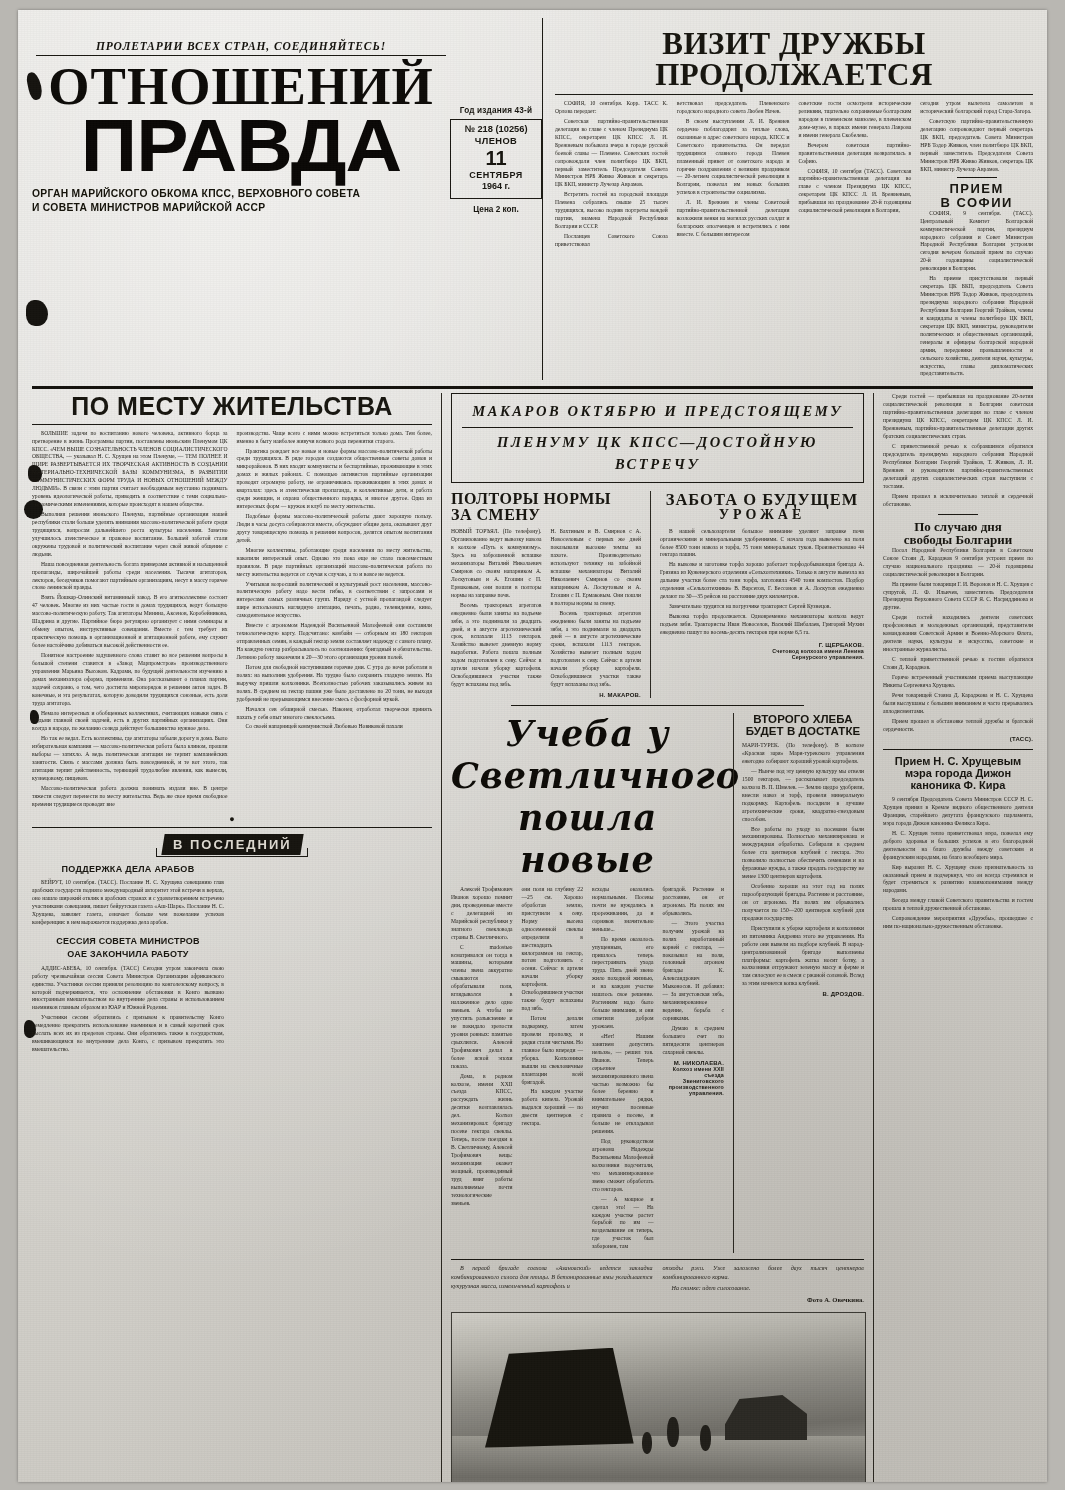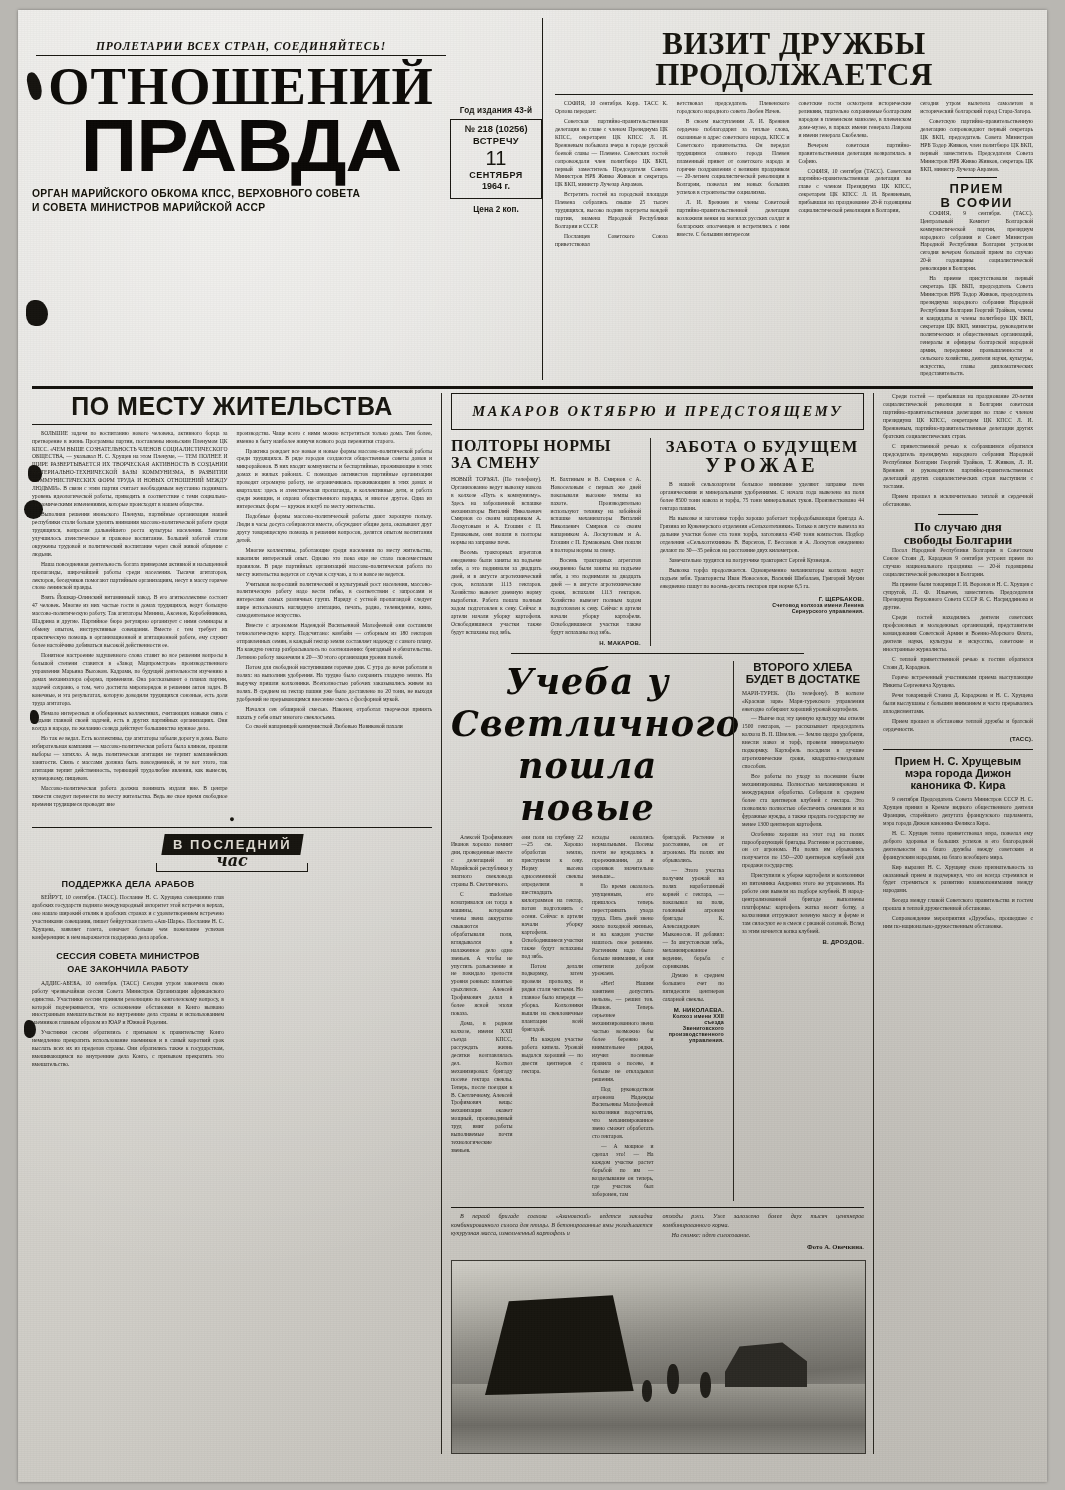--- a/index.html
+++ b/index.html
@@ -44,21 +44,21 @@
     text-align:center;letter-spacing:-1px;color:#0a0806;margin-top:2px;
     transform:scaleX(1.06);transform-origin:center;}
   .organ{text-align:left;font-family:"Liberation Sans",sans-serif;font-weight:bold;font-size:10.3px;
     letter-spacing:.3px;line-height:1.35;margin-top:10px;color:#141209;}
 
   .mast-meta{flex:0 0 92px;padding-top:88px;font-family:"Liberation Sans",sans-serif;text-align:center;}
   .year-line{font-size:8.2px;font-weight:bold;letter-spacing:.2px;margin-bottom:4px;}
   .issue-box{border:1.4px solid #1a1812;padding:4px 2px 5px;line-height:1.25;}
   .issue-no{font-size:9.3px;font-weight:bold;}
   .issue-day{font-size:9.3px;font-weight:bold;letter-spacing:.4px;}
-  .issue-num{font-size:20px;font-weight:normal;line-height:1.05;margin:1px 0;}
+  .issue-num{font-size:20px;font-weight:bold;line-height:1.05;margin:1px 0;}
   .issue-mon{font-size:9px;font-weight:bold;letter-spacing:.5px;}
   .issue-year{font-size:9px;font-weight:bold;}
   .price{font-size:8.2px;font-weight:bold;margin-top:6px;}
 
   .mast-right{flex:1;padding-left:12px;border-left:1.4px solid #1a1812;}
   .lead-hd{font-family:"Liberation Serif",serif;font-weight:bold;font-size:31px;text-align:center;
     letter-spacing:.5px;line-height:1;margin:10px 0 4px;}
 
   
   .col p{margin:0 0 2px 0;text-indent:9px;text-align:justify;
@@ -134,21 +134,21 @@
         <div class="nameplate1">ОТНОШЕНИЙ</div>
         <div class="nameplate2">ПРАВДА</div>
         <div class="organ">ОРГАН МАРИЙСКОГО ОБКОМА КПСС,   ВЕРХОВНОГО СОВЕТА</div>
         <div class="organ" style="margin-top:0">И СОВЕТА МИНИСТРОВ МАРИЙСКОЙ АССР</div>
       </div>
 
       <div class="mast-meta">
         <div class="year-line">Год издания 43-й</div>
         <div class="issue-box">
           <div class="issue-no">№ 218 (10256)</div>
-          <div class="issue-day">ВСТРЕЧУ</div>
+          <div class="issue-day">ЧЛЕНОВ</div>
           <div class="issue-num">11</div>
           <div class="issue-mon">СЕНТЯБРЯ</div>
           <div class="issue-year">1964 г.</div>
         </div>
         <div class="price">Цена 2 коп.</div>
       </div>
 
       <div class="mast-right">
         <div class="lead-hd">ВИЗИТ ДРУЖБЫ ПРОДОЛЖАЕТСЯ</div>
         <div class="hrule" style="margin:2px 0 5px"></div>
@@ -210,21 +210,20 @@
             <p>Потом для свободной наступившим горячие дни. С утра до ночи работали в полях: на выполнив удобрения. На трудно было сохранить гладкую землю. На выручку пришли колхозники. Всеполностью рабочих заказывались живем на полях. В среднем на гектар пашни уже было доставлено по 20 тонн, не выходя удобрений не прерывающимся внесение смесь с фосфорной мукой.</p>
             <p>Начался сев обширной смесью. Наконец отработал творчески принять пахать у себя опыт многого свеклосъема.</p>
             <p>Со своей напарницей коммунисткой Любовью Новиковой пахали</p>
           </div>
         </div>
 
         <div class="dot-sep">●</div>
         <div class="hrule" style="margin:2px 0 0"></div>
         <div class="lasthour">
           <div class="lh-bar"><span>В ПОСЛЕДНИЙ</span></div>
-          <div class="lh-sub">час</div>
           <div class="lh-wrap"></div>
         </div>
 
         <div style="width:192px;">
           <div class="hd-sans" style="font-size:9px;margin-bottom:5px;letter-spacing:.3px">ПОДДЕРЖКА ДЕЛА АРАБОВ</div>
           <div class="col">
               <p>БЕЙРУТ, 10 сентября. (ТАСС). Послание Н. С. Хрущева совещанию глав арабских государств подняло международный авторитет этой встречи в верхах, оно нашло широкий отклик в арабских странах и с удовлетворением встречено участниками совещания, пишет бейрутская газета «Аш-Шарк». Послание Н. С. Хрущева, заявляет газета, означает больше чем пожелание успехов конференции: в нем выражается поддержка дела арабов.</p>
             </div>
           <div class="hd-sans" style="font-size:9px;margin:10px 0 4px;letter-spacing:.2px">СЕССИЯ СОВЕТА МИНИСТРОВ</div>
           <div class="hd-sans" style="font-size:9px;margin-bottom:5px;letter-spacing:.2px">ОАЕ ЗАКОНЧИЛА РАБОТУ</div>
@@ -232,41 +231,42 @@
             <p>АДДИС-АБЕБА, 10 сентября. (ТАСС) Сегодня утром закончила свою работу чрезвычайная сессия Совета Министров Организации африканского единства. Участники сессии приняли резолюцию по конголезскому вопросу, в которой подчеркивается, что осложнение обстановки в Конго вызвано иностранным вмешательством во внутренние дела страны и использованием наемников главным образом из ЮАР и Южной Родезии.</p>
             <p>Участники сессии обратились с призывом к правительству Конго немедленно прекратить использование наемников и в самый короткий срок выслать всех их из пределов страны. Они обратились также к государствам, вмешивающимся во внутренние дела Конго, с призывом прекратить это вмешательство.</p>
           </div>
         </div>
       </div>
 
       <div style="flex:1;min-width:0;border-left:1px solid #2a2720;border-right:1px solid #2a2720;padding:0 9px;">
 
         <div class="banner">
           <div>МАКАРОВ ОКТЯБРЮ И ПРЕДСТОЯЩЕМУ</div>
+          <div class="b2">ПЛЕНУМУ ЦК КПСС—ДОСТОЙНУЮ ВСТРЕЧУ</div>
         </div>
 
         <div style="display:flex;gap:9px;margin-top:8px;">
           <div style="flex:0 0 46%;">
             <div class="hd-serif" style="font-size:16px;letter-spacing:.5px;text-align:left">ПОЛТОРЫ НОРМЫ</div>
             <div class="hd-serif" style="font-size:16px;letter-spacing:.5px;text-align:left;margin-bottom:4px">ЗА СМЕНУ</div>
             <div class="cols">
               <div class="col">
                   <p class="noind">НОВЫЙ ТОРЪЯЛ. (По телефону). Организованно ведут вывозку навоза в колхозе «Путь к коммунизму». Здесь на заброшенной вспашке механизаторы Виталий Николаевич Смирнов со своим напарником А. Лоскутовым и А. Егошин с П. Ермаковым, они пошли в полторы нормы на заправке почв.</p>
                 <p>Восемь тракторных агрегатов ежедневно были заняты на подъеме зяби, а это поднимали за двадцать дней, и в августе агротехнический срок, вспахали 1113 гектаров. Хозяйство вывезет дневную норму выработки. Работа пошла полным ходом подготовлен к севу. Сейчас в артели начали уборку картофеля. Освободившиеся участки также будут вспаханы под зябь.</p>
                 </div>
               <div class="col">
                   <p class="noind">Н. Бахтиным и В. Смирнов с А. Новоселовым с первых же дней показывали высокие темпы на пахоте. Производительно используют технику на забойной вспашке механизаторы Виталий Николаевич Смирнов со своим напарником А. Лоскутовым и А. Егошин с П. Ермаковым. Они пошли в полторы нормы за смену.</p>
                 <p>Восемь тракторных агрегатов ежедневно были заняты на подъеме зяби, а это поднимали за двадцать дней — в августе агротехнические сроки, вспахали 1113 гектаров. Хозяйство вывезет полным ходом подготовлен к севу. Сейчас в артели начали уборку картофеля. Освободившиеся участки также будут вспаханы под зябь.</p>
                 <div class="byline">Н. МАКАРОВ.</div>
                 </div>
             </div>
           </div>
           <div style="flex:1;border-left:1px solid #2a2720;padding-left:9px;">
             <div class="hd-serif" style="font-size:16.5px;letter-spacing:1px">ЗАБОТА О БУДУЩЕМ</div>
-            <div class="hd-serif" style="font-size:20px;letter-spacing:4px;margin-bottom:5px">УРОЖАЕ</div>
+            <div class="hd-serif" style="font-size:14px;letter-spacing:4px;margin-bottom:5px">УРОЖАЕ</div>
             <div class="col" style="column-count:1">
               <p>В нашей сельхозартели большое внимание уделяют заправке почв органическими и минеральными удобрениями. С начала года вывезено на поля более 8500 тонн навоза и торфа, 75 тонн минеральных туков. Произвестковано 44 гектара пашни.</p>
               <p>На вывозке и заготовке торфа хорошо работает торфодобывающая бригада А. Грязина из Куженерского отделения «Сельхозтехники». Только в августе вывезла на дальние участки более ста тонн торфа, заготовила 4540 тонн компостов. Подбор отделения «Сельхозтехники» В. Варсегов, Г. Бессонов и А. Лоскутов ежедневно делают по 30—35 рейсов на расстояние двух километров.</p>
               <p>Замечательно трудится на погрузчике тракторист Сергей Кузнецов.</p>
               <p>Вывозка торфа продолжается. Одновременно механизаторы колхоза ведут подъем зяби. Трактористы Иван Новоселов, Василий Шибалаев, Григорий Мухин ежедневно пашут по восемь-десять гектаров при норме 6,5 га.</p>
             </div>
             <div class="byline">Г. ЩЕРБАКОВ.</div>
             <div class="byline" style="margin-top:0">
                 <small>Счетовод колхоза имени Ленина</small>
               <small>Сернурского управления.</small>

